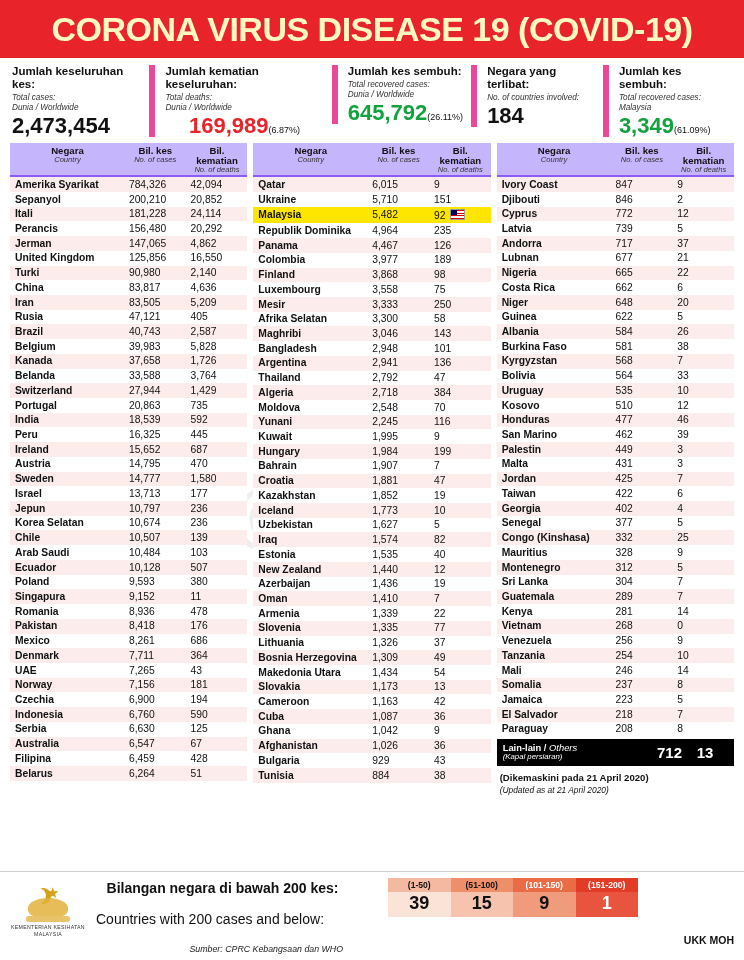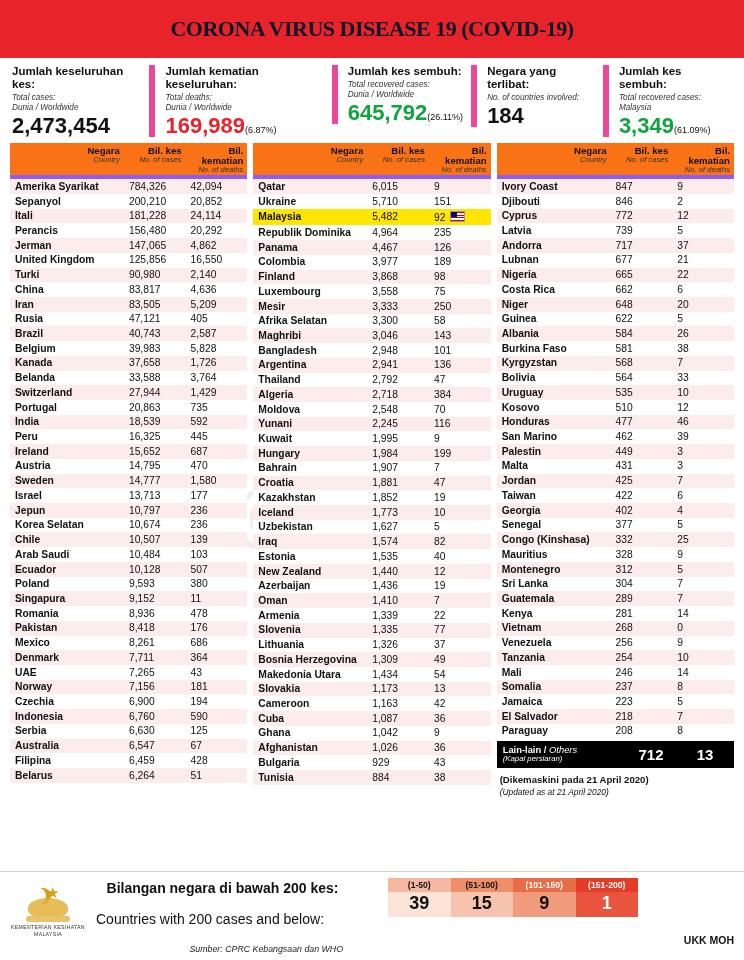--- a/index.html
+++ b/index.html
@@ -11,64 +11,64 @@
     overflow:hidden;
     position:relative;
   }
   
   .header-bar{
     background:#e8242a;
     height:58px;
     display:flex;align-items:center;justify-content:center;
   }
   .header-title{
-    color:#0f172a;
-    font-size:22px;
+    color:#fef9c3;
+    font-size:34px;
     font-weight:bold;
     letter-spacing:-0.5px;
-    font-family:Liberation Serif, serif;
+    font-family:Liberation Sans, sans-serif;
     white-space:nowrap;
   }
   
   .summary{
     display:flex;
     padding:7px 10px 4px 12px;
     gap:0px;
     align-items:flex-start;
   }
   .sum-cell{position:relative;padding-right:8px;}
   .sum-cell + .sum-cell{border-left:6px solid #ec4899;padding-left:10px;}
   .sum-head{font-size:11.5px;font-weight:bold;color:#111;line-height:1.15;}
   .sum-sub{font-size:8.2px;color:#333;line-height:1.2;margin-top:2px;}
   .sum-sub i{font-style:italic;margin-top:24px;}
   .sum-val{font-size:22px;font-weight:bold;margin-top:2px;line-height:1;}
   .sum-pct{font-size:9px;font-weight:normal;color:#333;}
   .c-black{color:#111;}
-  .c-red{color:#e8242a;}
+  .c-red{color:#e8242a;text-align:center;}
   .c-green{color:#12a33f;}
   
   .tables{
     display:flex;
     padding:0 10px;
     gap:6px;
     margin-top:2px;
     position:relative;
     z-index:2;
   }
   .col{flex:1;}
   .col table{width:100%;border-collapse:collapse;}
   .col thead th{
-    background:#f97316;
-    text-align:right;
+    background:#c4b5fd;
+    text-align:center;
     font-size:9.6px;
     font-weight:bold;
     padding:3px 4px 1px 5px;
     line-height:1.05;
     vertical-align:top;
-    border-bottom:4px solid #8b5cf6;
+    border-bottom:2px solid #8b5cf6;
   }
   .col thead th .it{display:block;font-style:italic;font-weight:normal;font-size:7.6px;color:#333;}
   .col tbody td{
     font-size:10.3px;
     padding:1.6px 4px 1.6px 5px;
     line-height:1.12;
     white-space:nowrap;
   }
   .col tbody tr:nth-child(odd){background:#fdecec;}
   .col tbody tr:nth-child(even){background:#ffffff;}
@@ -82,21 +82,21 @@
         border:0.5px solid #999;}
   .flag:after{content:"";position:absolute;left:0;top:0;width:6px;height:5px;background:#010066;}
   
   .others-row{
     background:#000;color:#fff;
     display:flex;align-items:center;
     padding:4px 6px;margin-top:2px;
   }
   .others-label{flex:1;font-size:9.4px;font-weight:bold;line-height:1.15;}
   .others-label .it{display:block;font-style:italic;font-weight:normal;font-size:7.8px;}
-  .others-n1{width:62px;text-align:center;font-size:15px;font-weight:bold;}
+  .others-n1{width:62px;text-align:right;font-size:15px;font-weight:bold;}
   .others-n2{width:46px;text-align:center;font-size:15px;font-weight:bold;}
   .updated{
     font-size:9.6px;font-weight:bold;margin-top:6px;padding-left:3px;line-height:1.3;
   }
   .updated .it{display:block;font-style:italic;font-weight:normal;font-size:8.4px;}
   
   .footer{
     position:absolute;left:0;right:0;bottom:0;height:88px;
     border-top:1px solid #d0d0d0;
     background:#fff;

